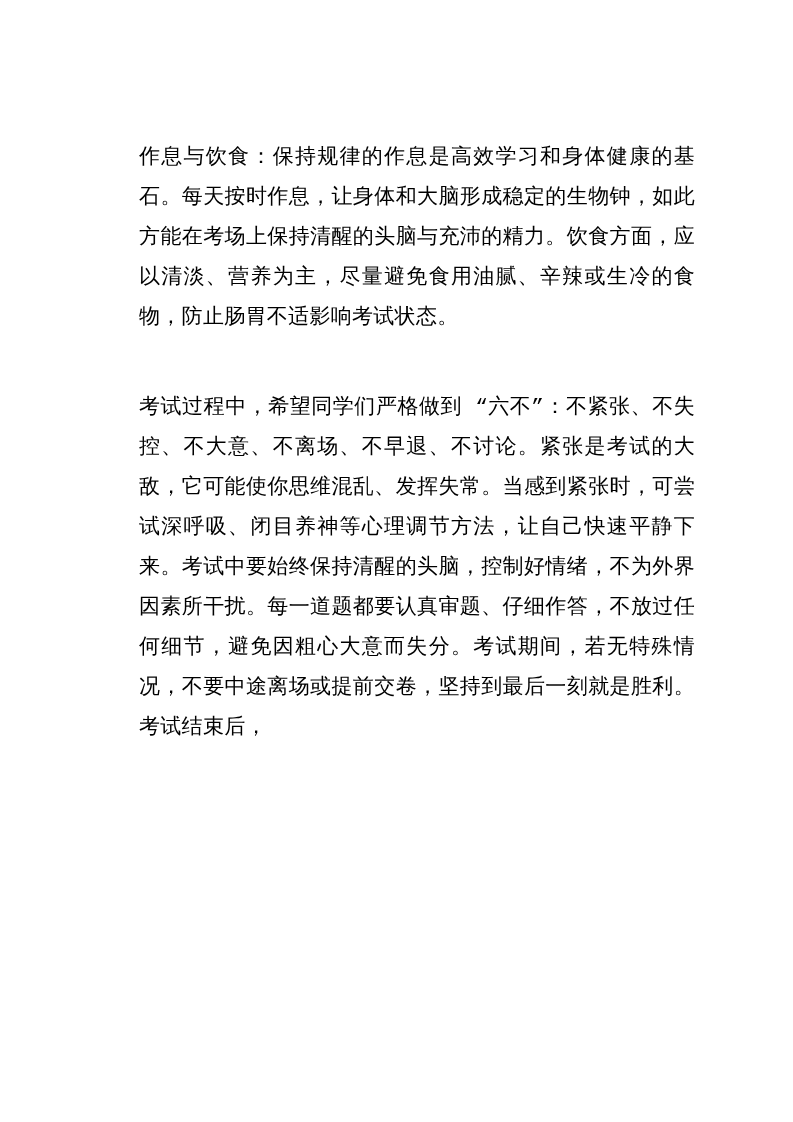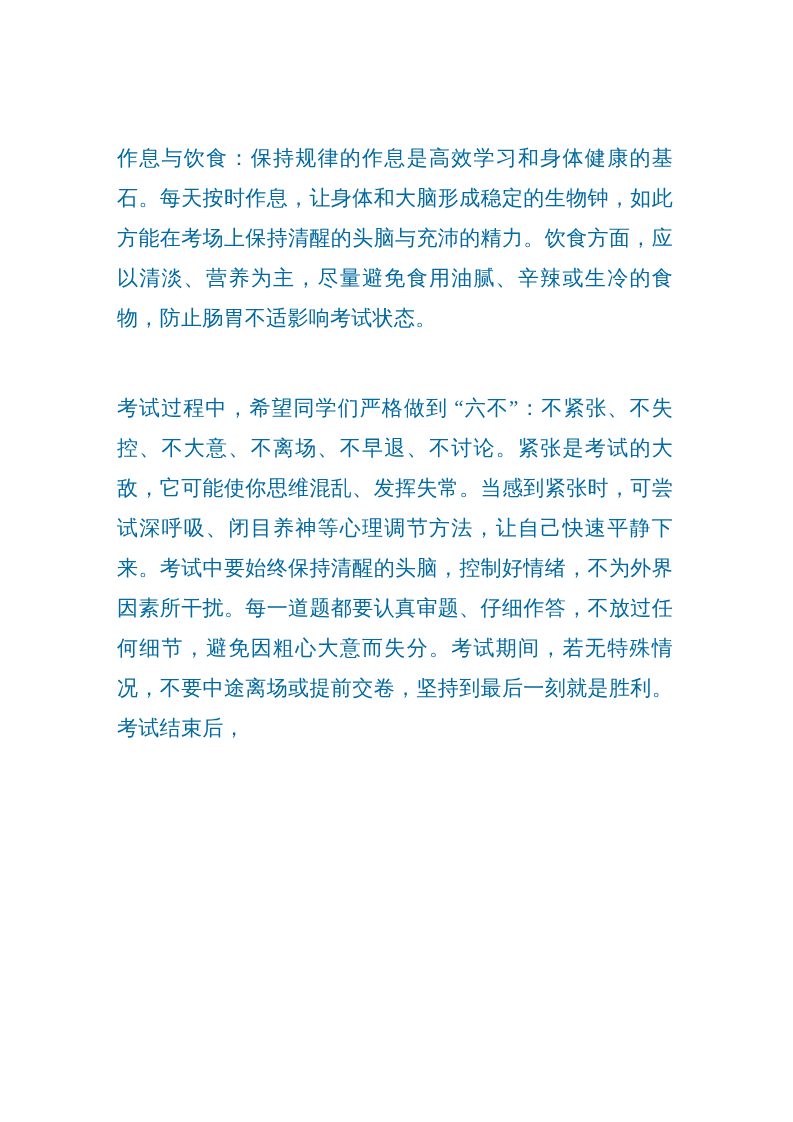--- a/index.html
+++ b/index.html
@@ -14,29 +14,30 @@
   }
   .page {
     position: relative;
     width: 793px;
     height: 1122px;
     background: #ffffff;
     overflow: hidden;
   }
   .doc-body {
     position: absolute;
-    left: 117px;
+    left: 139px;
     top: 138px;
     width: 556px;
-    color: #0369a1;
+    color: #000000;
     font-size: 21px;
     line-height: 40px;
     text-align: justify;
     text-justify: inter-character;
     letter-spacing: 0.3px;
+    font-family: Liberation Mono, monospace;
   }
   .doc-body p {
     margin: 0 0 50px 0;
     padding: 0;
   }
   .doc-body p:last-child {
     margin-bottom: 4px;
   }
 </style>
 </head>

